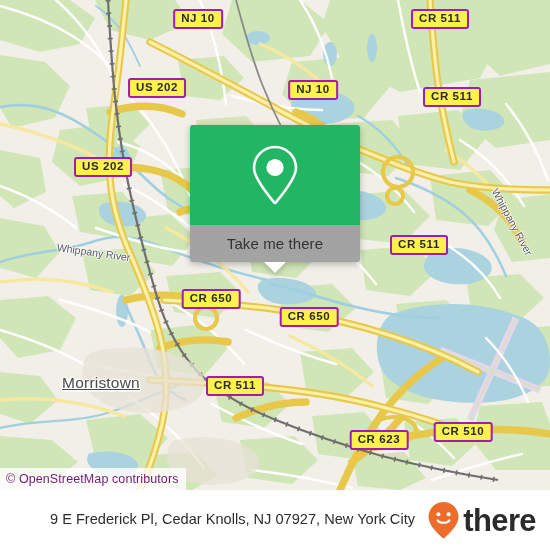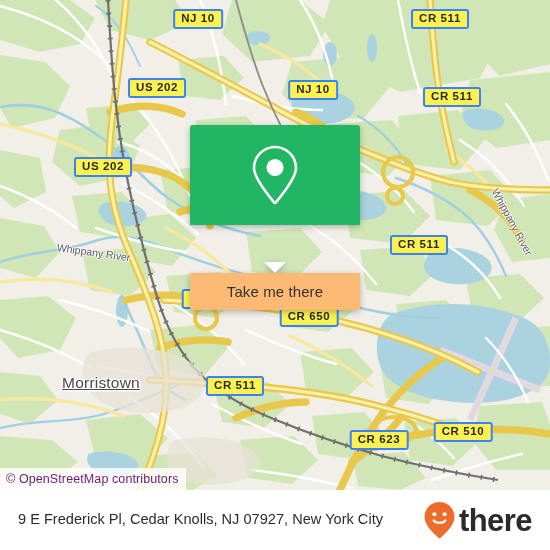--- a/index.html
+++ b/index.html
@@ -54,21 +54,21 @@
     letter-spacing: 0.1px;
     white-space: nowrap;
     z-index: 40;
   }
 
   
   .shield {
     position: absolute;
     transform: translate(-50%, -50%);
     background: #fbf250;
-    border: 2px solid #3b82f6;
+    border: 2px solid #a21caf;
     border-radius: 3px;
     color: #2a2a2a;
     font-size: 11.5px;
     font-weight: bold;
     letter-spacing: 0.6px;
     padding: 1px 6px 2px 6px;
     line-height: 13px;
     white-space: nowrap;
     z-index: 25;
     font-family: "Liberation Sans", sans-serif;
@@ -113,26 +113,25 @@
   #popup-head {
     height: 100px;
     background: #22b563;
     border-radius: 3px 3px 0 0;
     display: flex;
     align-items: center;
     justify-content: center;
   }
   #popup-foot {
     height: 37px;
-    background: #fdba74;
+    background: #a3a3a3;
     border-radius: 0 0 3px 3px;
     display: flex;
     align-items: center;
     justify-content: center;
-    margin-top: 48px;
   }
   #popup-foot-label {
     font-size: 15px;
     color: #333333;
     letter-spacing: 0.1px;
   }
   #popup-tail {
     position: absolute;
     left: 50%;
     top: 137px;
@@ -158,20 +157,21 @@
     padding: 0 14px 0 18px;
     z-index: 70;
   }
   #address {
     flex: 1 1 auto;
     font-size: 14.6px;
     line-height: 19.5px;
     color: #2c2c2c;
     padding-right: 10px;
     max-width: 395px;
+    margin-left: 32px;
   }
   #brand {
     flex: 0 0 auto;
     display: flex;
     align-items: center;
     gap: 3px;
   }
   #brand-wordmark {
     font-size: 31px;
     font-weight: bold;

